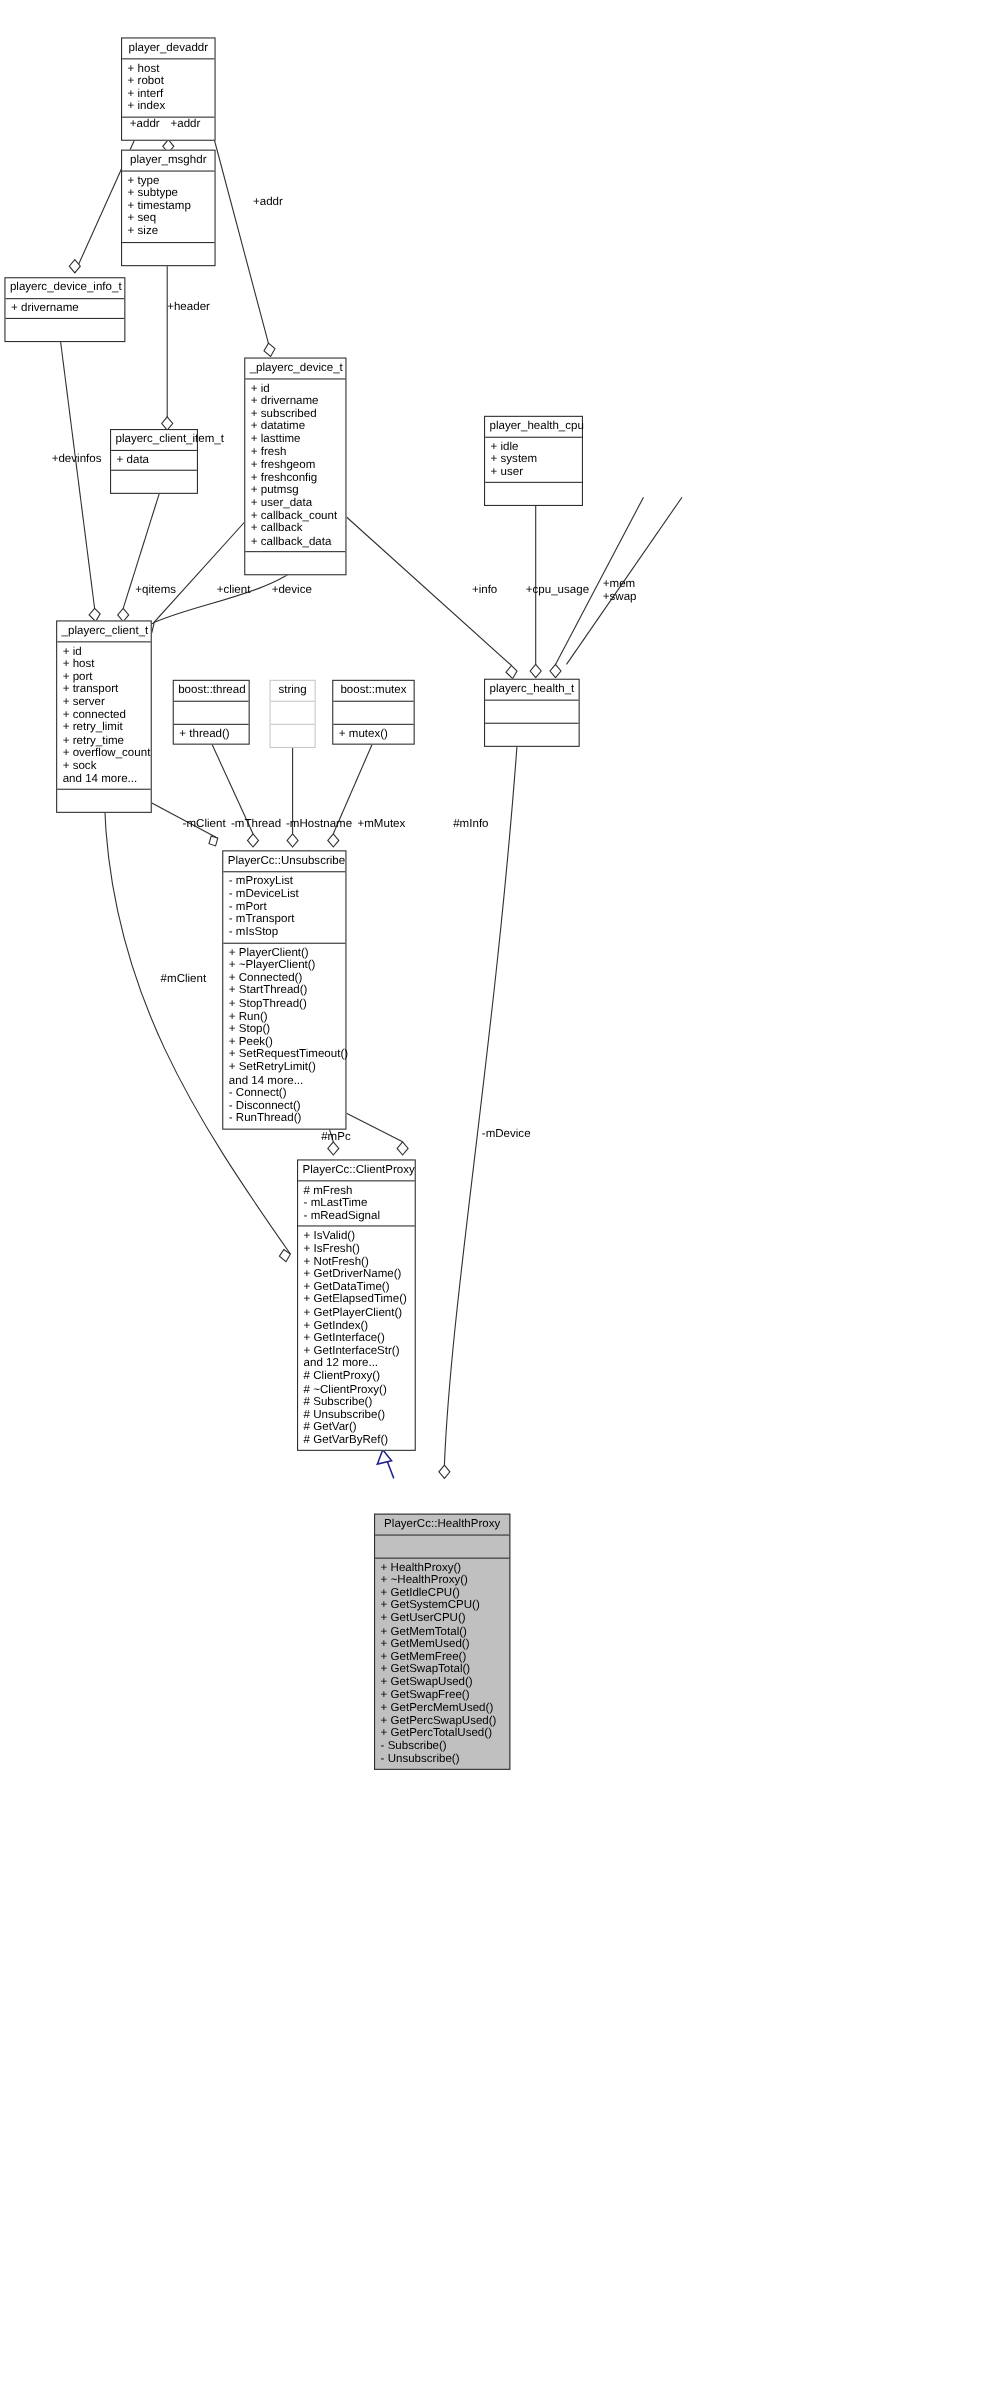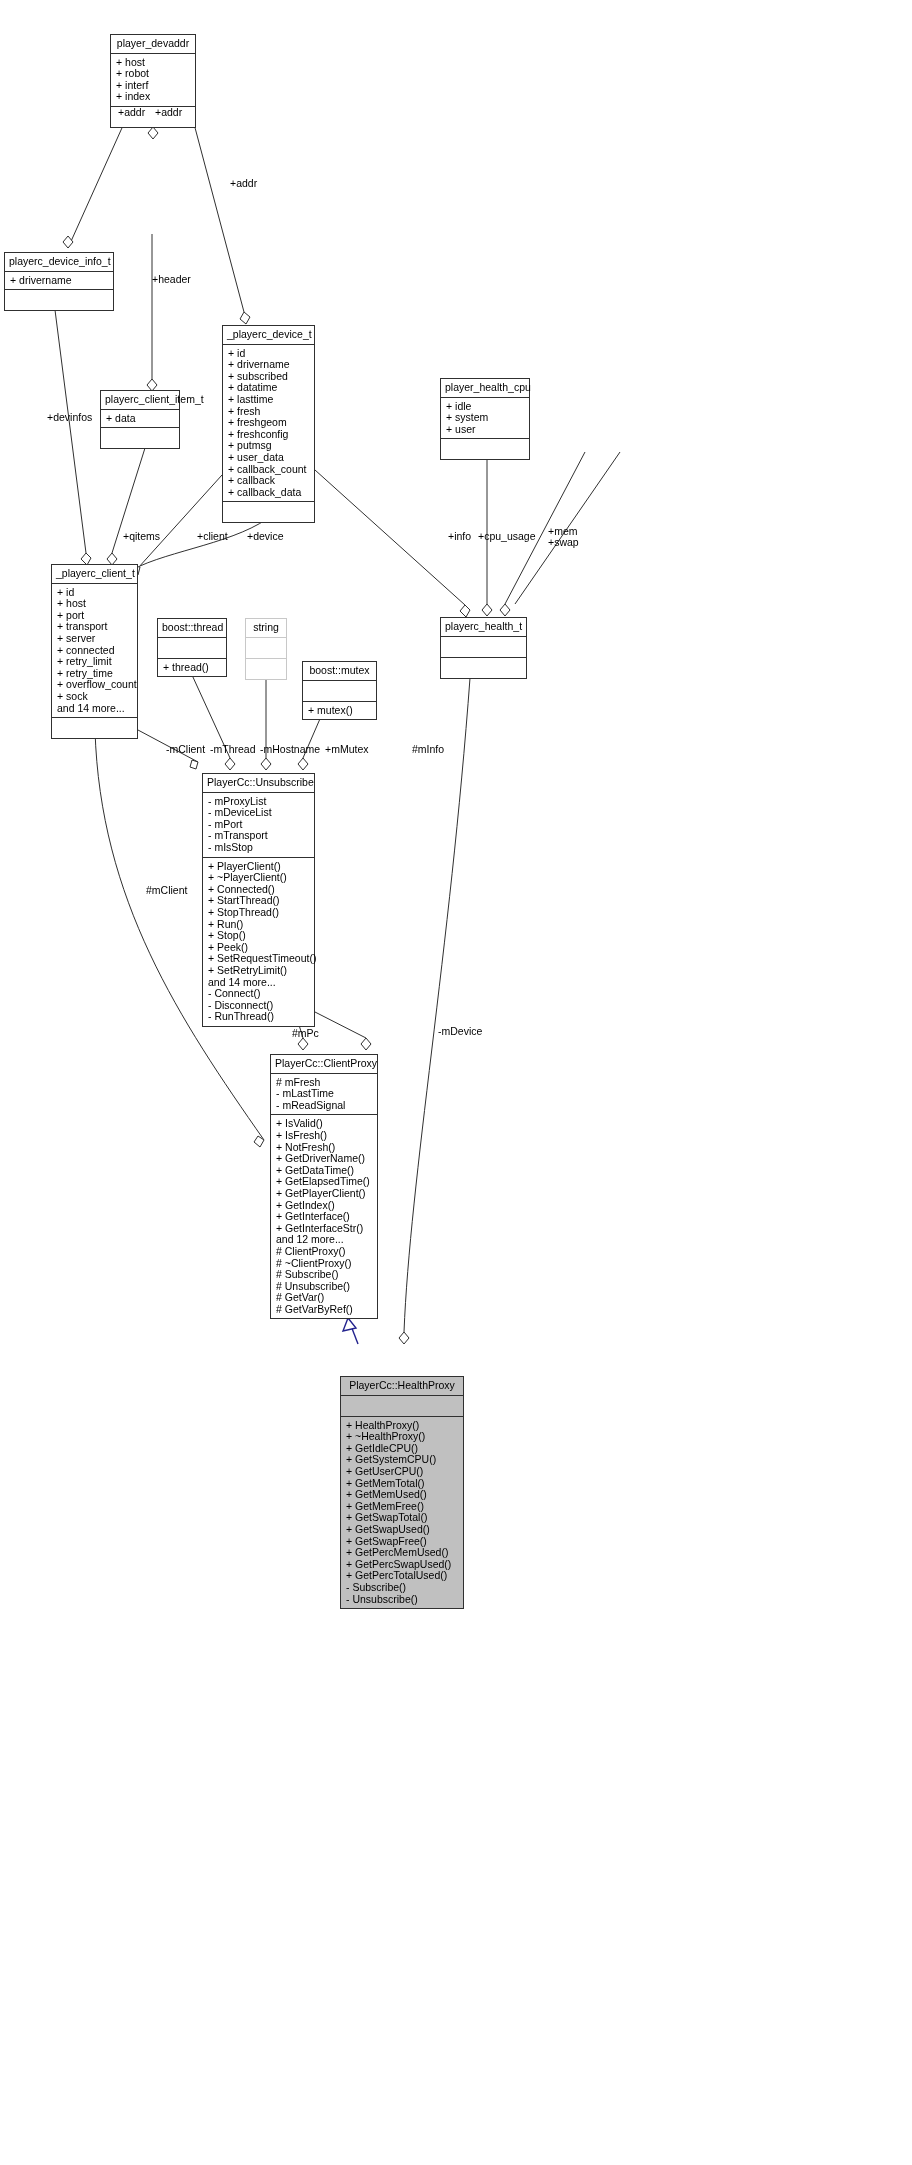--- a/index.html
+++ b/index.html
@@ -148,20 +148,31 @@
     <div class="cls-title">player_devaddr</div>
     <div class="cls-attrs">
       <div class="row">+ host</div>
       <div class="row">+ robot</div>
       <div class="row">+ interf</div>
       <div class="row">+ index</div>
     </div>
     <div class="cls-ops empty"></div>
   </div>
 
+  <div class="uml-class" style="left:110px; top:136px; width:86px;">
+    <div class="cls-title">player_msghdr</div>
+    <div class="cls-attrs">
+      <div class="row">+ type</div>
+      <div class="row">+ subtype</div>
+      <div class="row">+ timestamp</div>
+      <div class="row">+ seq</div>
+      <div class="row">+ size</div>
+    </div>
+    <div class="cls-ops empty"></div>
+  </div>
 
   <div class="uml-class" style="left:4px; top:252px; width:110px;">
     <div class="cls-title">playerc_device_info_t</div>
     <div class="cls-attrs">
       <div class="row">+ drivername</div>
     </div>
     <div class="cls-ops empty"></div>
   </div>
 
   <div class="uml-class" style="left:100px; top:390px; width:80px;">
@@ -228,21 +239,21 @@
       <div class="row">+ thread()</div>
     </div>
   </div>
 
   <div class="uml-class" style="left:245px; top:618px; width:42px; border-color:#c8c8c8;">
     <div class="cls-title" style="border-bottom-color:#c8c8c8;">string</div>
     <div class="cls-attrs empty" style="border-bottom-color:#c8c8c8;"></div>
     <div class="cls-ops empty"></div>
   </div>
 
-  <div class="uml-class" style="left:302px; top:618px; width:75px;margin-top:43px;">
+  <div class="uml-class" style="left:302px; top:618px; width:75px;">
     <div class="cls-title">boost::mutex</div>
     <div class="cls-attrs empty"></div>
     <div class="cls-ops">
       <div class="row">+ mutex()</div>
     </div>
   </div>
 
   <div class="uml-class" style="left:440px; top:617px; width:87px;">
     <div class="cls-title">playerc_health_t</div>
     <div class="cls-attrs empty"></div>
@@ -328,21 +339,21 @@
   </div>
 
   <div class="edge-label" style="left:118px; top:107px;">+addr</div>
   <div class="edge-label" style="left:155px; top:107px;">+addr</div>
   <div class="edge-label" style="left:230px; top:178px;">+addr</div>
   <div class="edge-label" style="left:152px; top:274px;">+header</div>
   <div class="edge-label" style="left:47px; top:412px;">+devinfos</div>
   <div class="edge-label" style="left:123px; top:531px;">+qitems</div>
   <div class="edge-label" style="left:197px; top:531px;">+client</div>
   <div class="edge-label" style="left:247px; top:531px;">+device</div>
-  <div class="edge-label" style="left:448px; top:531px;text-align:center;">+info</div>
+  <div class="edge-label" style="left:429px; top:531px;text-align:center;">+info</div>
   <div class="edge-label" style="left:478px; top:531px;">+cpu_usage</div>
   <div class="edge-label" style="left:548px; top:526px;">+mem</div>
   <div class="edge-label" style="left:548px; top:537px;">+swap</div>
   <div class="edge-label" style="left:166px; top:744px;">-mClient</div>
   <div class="edge-label" style="left:210px; top:744px;">-mThread</div>
   <div class="edge-label" style="left:260px; top:744px;">-mHostname</div>
   <div class="edge-label" style="left:325px; top:744px;">+mMutex</div>
   <div class="edge-label" style="left:412px; top:744px;">#mInfo</div>
   <div class="edge-label" style="left:146px; top:885px;text-align:right;">#mClient</div>
   <div class="edge-label" style="left:292px; top:1028px;">#mPc</div>

